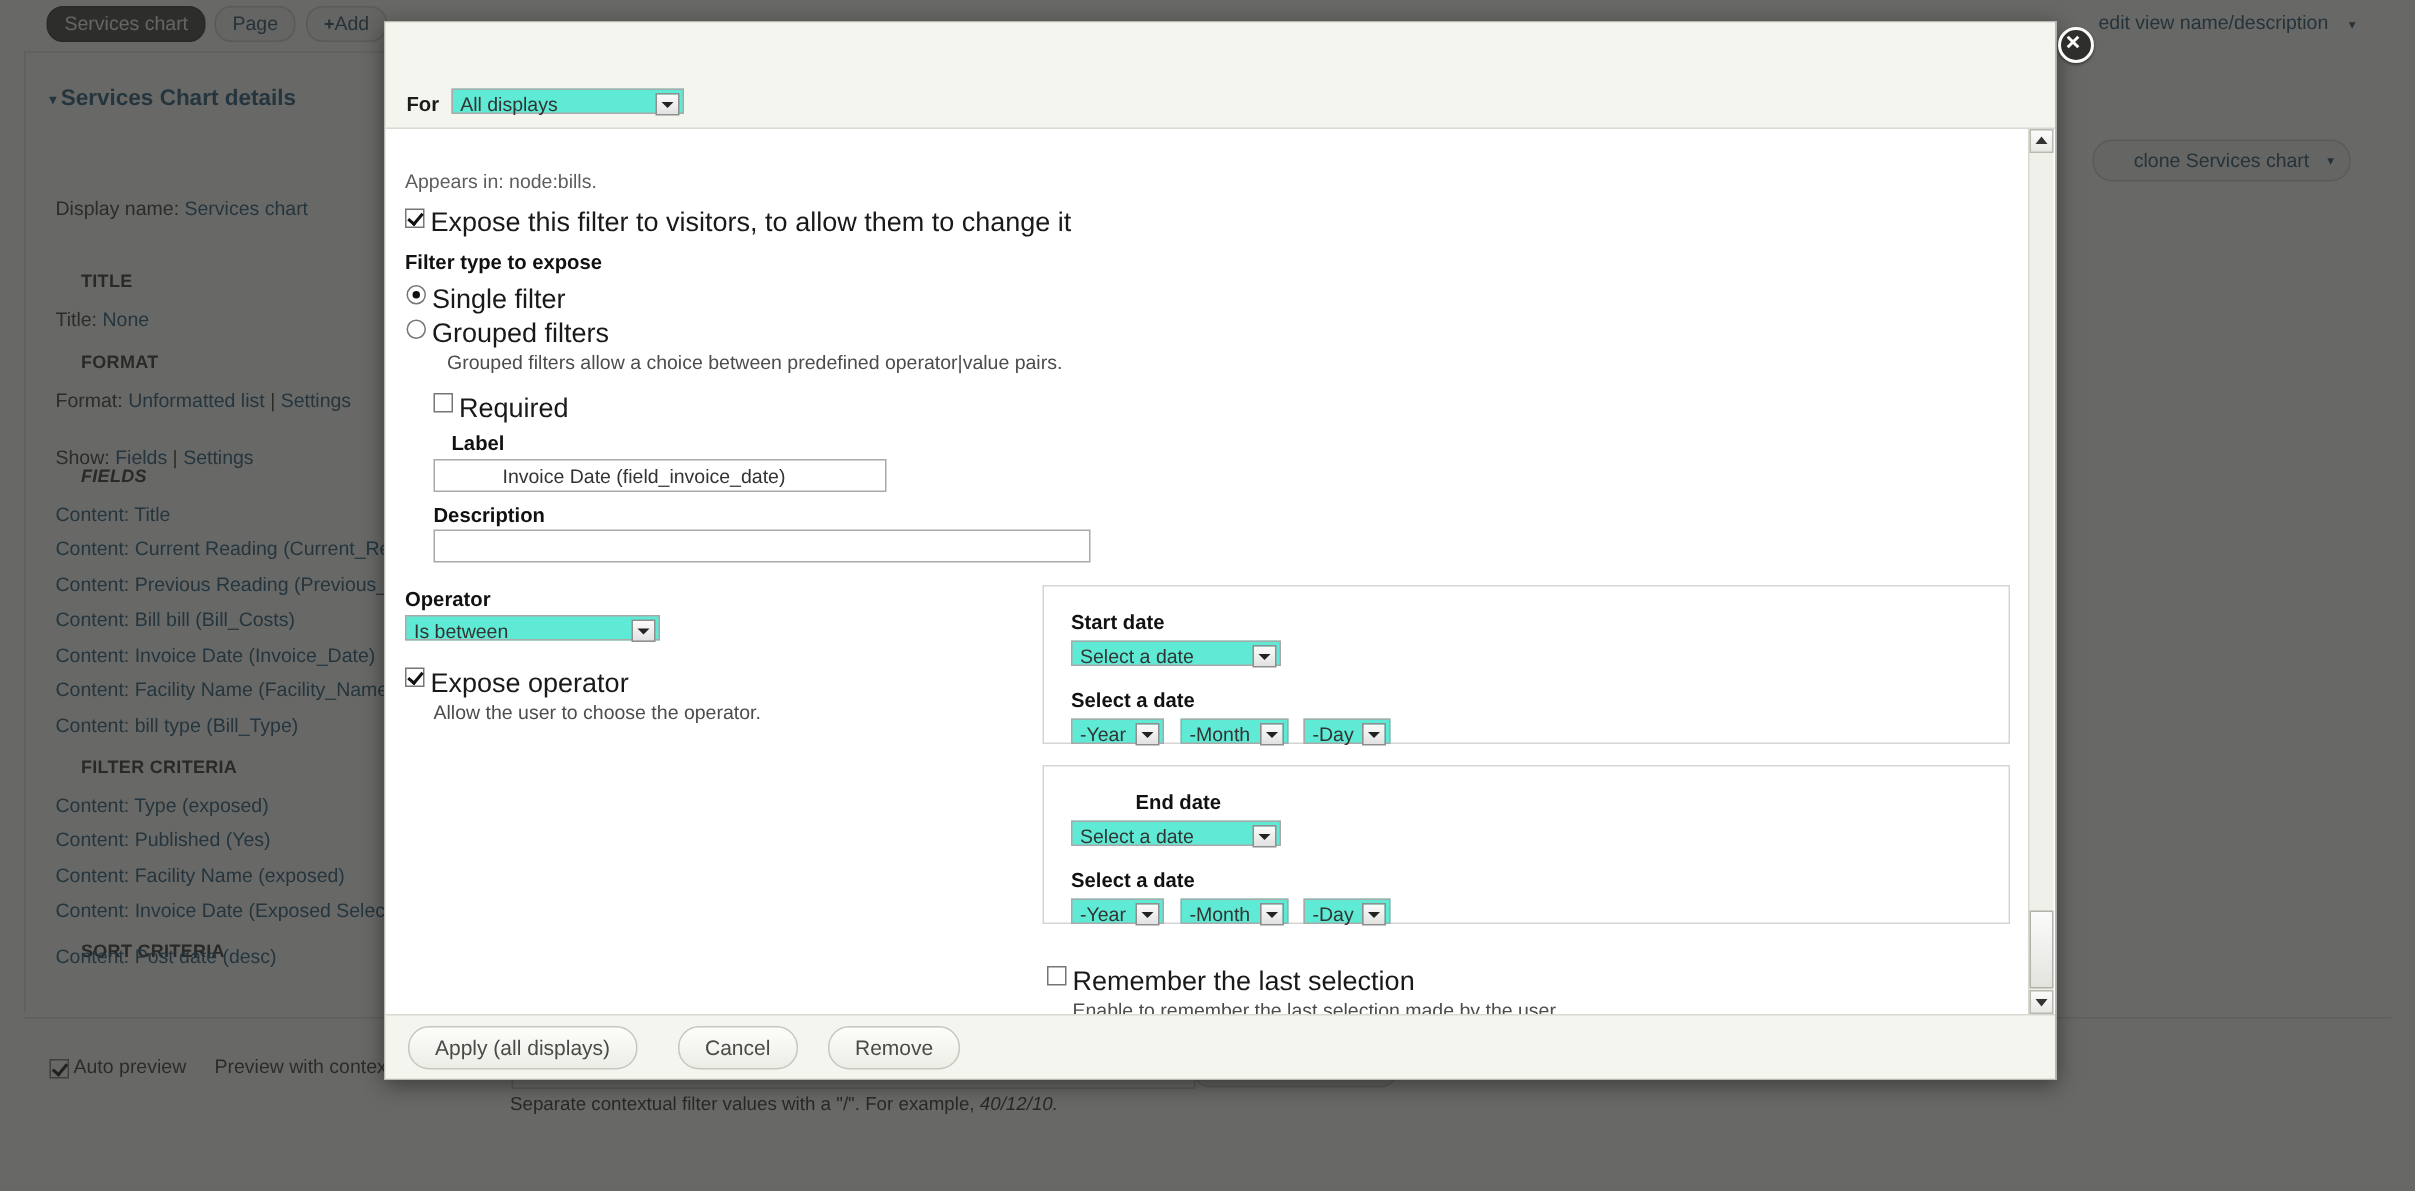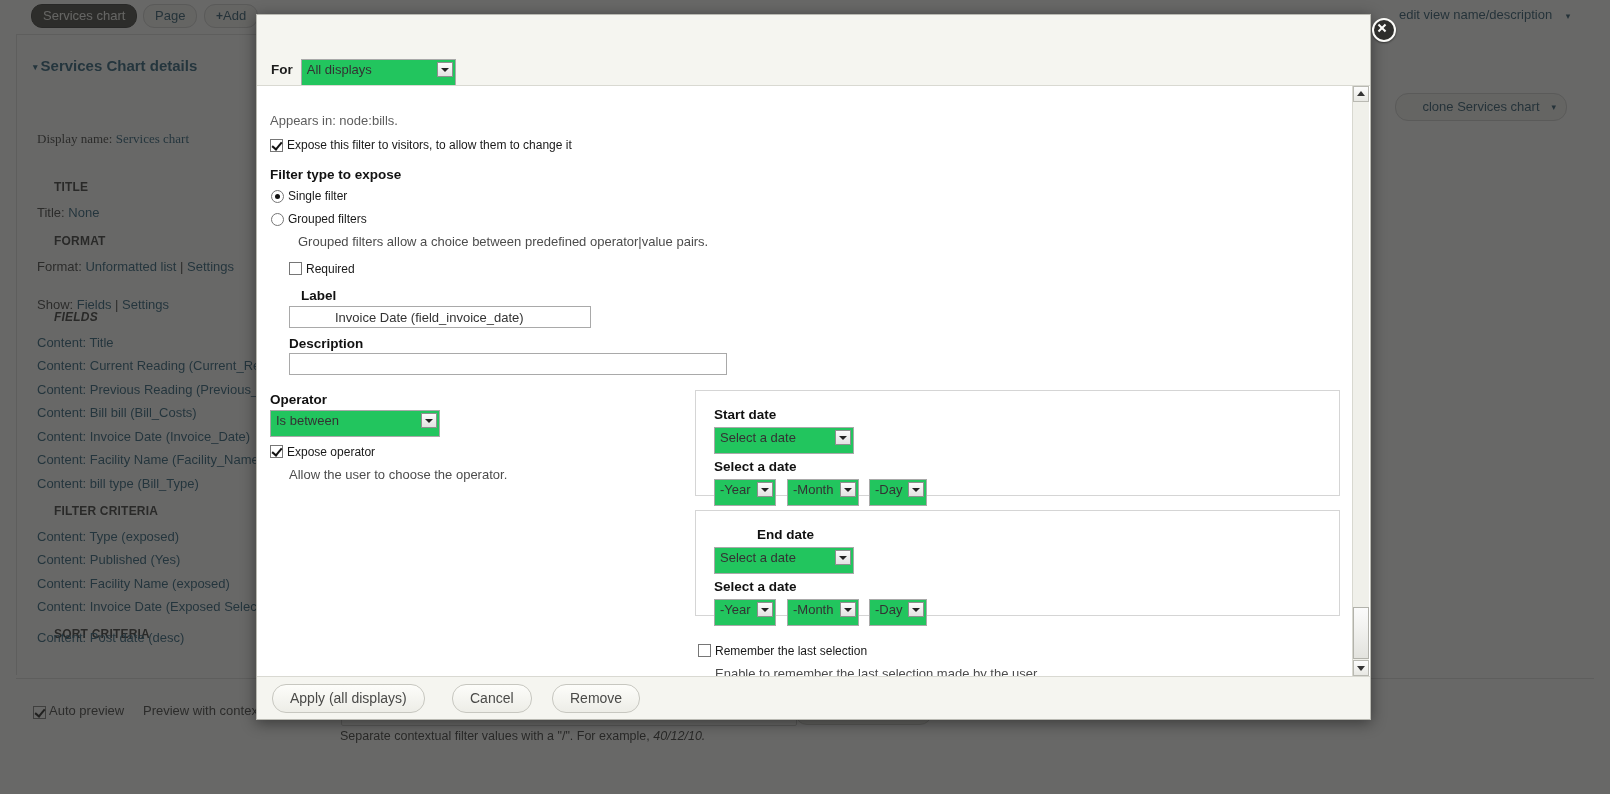--- a/index.html
+++ b/index.html
@@ -93,21 +93,20 @@
     display: inline-block;
     font-size: 9px;
     margin-right: 3px;
     vertical-align: middle;
   }
   .display-name {
     position: absolute;
     left: 20px; top: 96px;
     font-size: 13px;
     color: #333;
-    font-family: Liberation Serif, serif;
   }
   .display-name a { color: #1c5472; text-decoration: none; }
 
   .sect-head {
     position: absolute;
     left: 20px;
     font-size: 12px;
     font-weight: bold;
     color: #2c2c2c;
     letter-spacing: .2px;
@@ -237,23 +236,23 @@
     font-weight: bold;
     color: #1c1c1c;
     line-height: 22px;
     margin-right: 8px;
   }
 
   
   .sel {
     position: relative;
     display: inline-block;
-    height: 27px;
+    height: 17px;
     border: 1px solid #a9a9a9;
-    background: #22c55e;
+    background: #5eead4;
     box-sizing: border-box;
     vertical-align: middle;
   }
   .sel .txt {
     position: absolute;
     left: 5px; top: 0;
     line-height: 20px;
     font-size: 13px;
     color: #333;
     white-space: nowrap;
@@ -325,21 +324,21 @@
     content: "";
     position: absolute;
     left: 3px; top: 3px;
     width: 5px; height: 5px;
     border-radius: 50%;
     background: #111;
   }
 
   .lbl-inline {
     position: absolute;
-    font-size: 12px;
+    font-size: 18px;
     color: #191919;
     white-space: nowrap;
   }
   .hdr-bold {
     position: absolute;
     font-size: 13.5px;
     font-weight: bold;
     color: #111;
     white-space: nowrap;
   }

